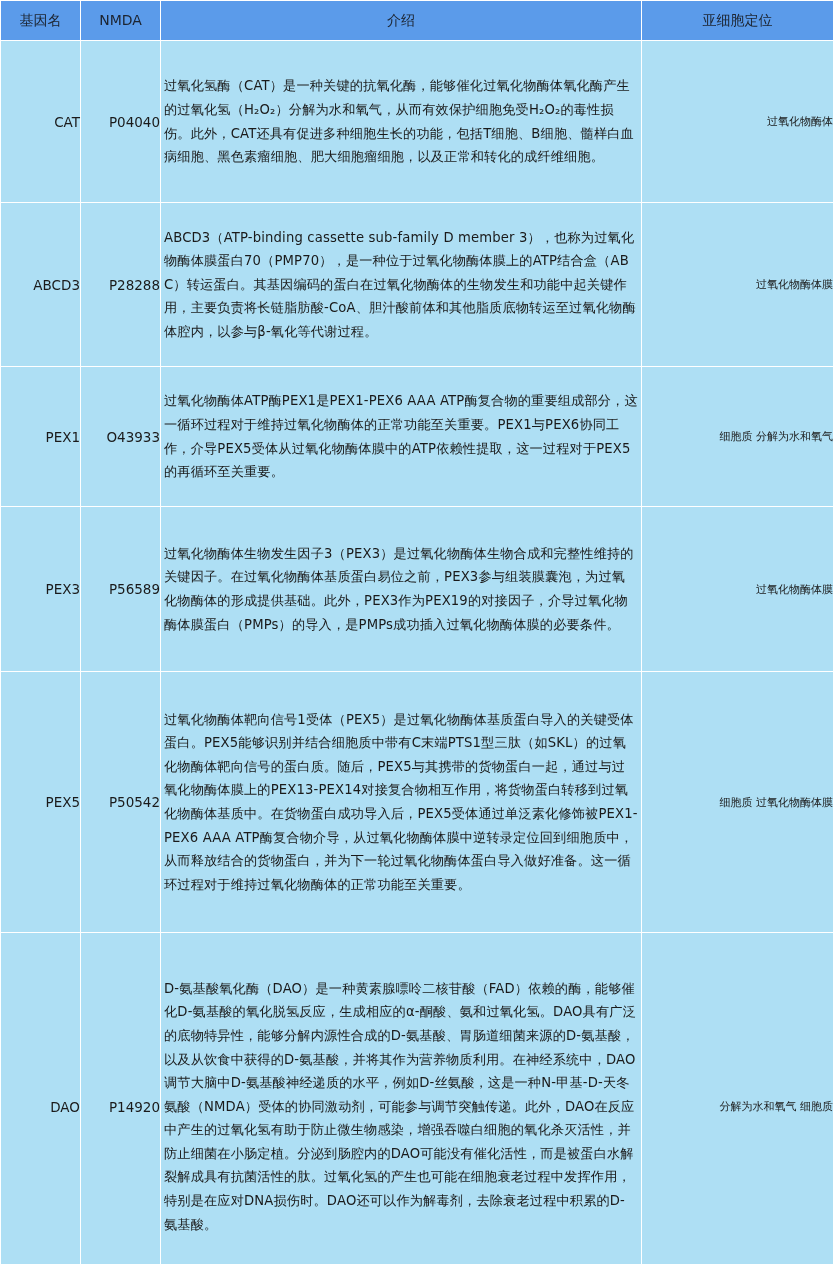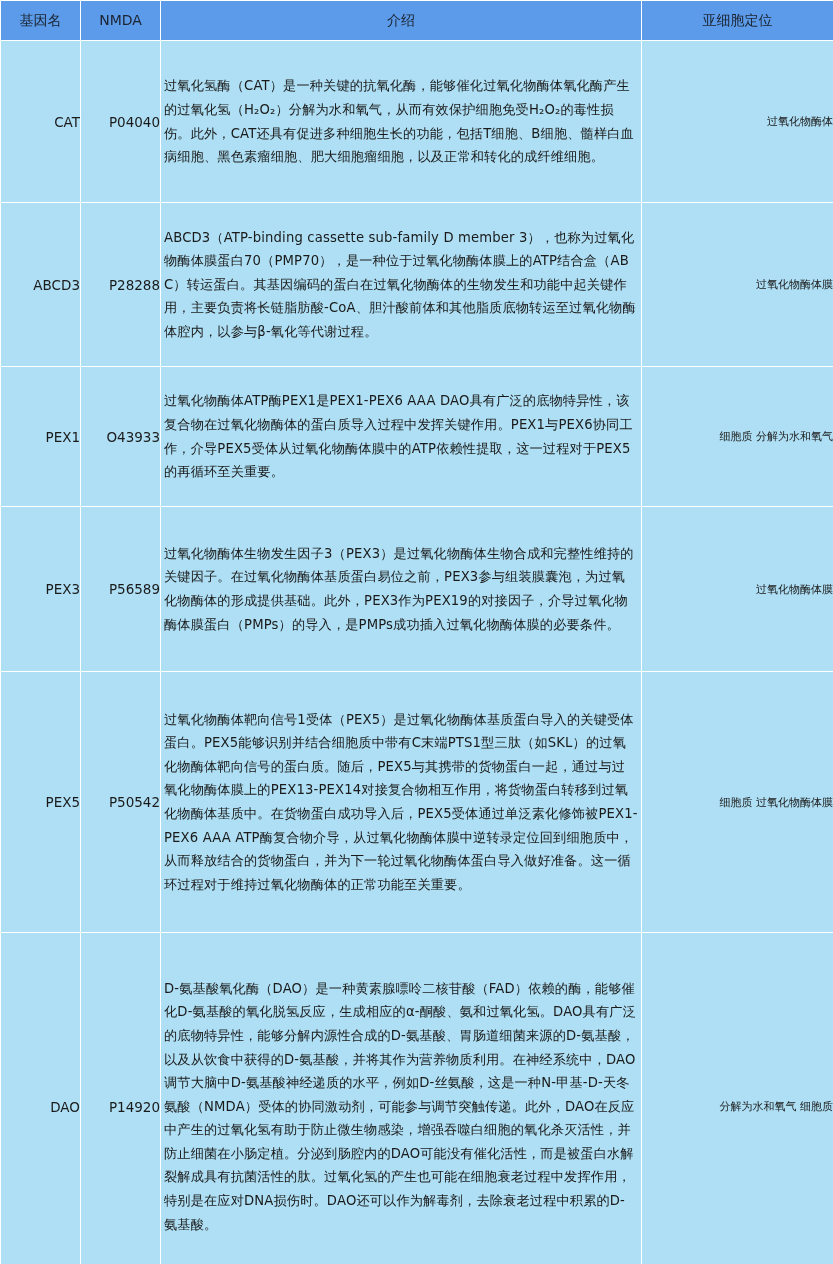--- a/index.html
+++ b/index.html
@@ -84,21 +84,21 @@
     </tr>
     <tr style="height:164px;">
       <td>ABCD3</td>
       <td>P28288</td>
       <td class="intro">ABCD3（ATP-binding cassette sub-family D member 3），也称为过氧化物酶体膜蛋白70（PMP70），是一种位于过氧化物酶体膜上的ATP结合盒（ABC）转运蛋白。其基因编码的蛋白在过氧化物酶体的生物发生和功能中起关键作用，主要负责将长链脂肪酸-CoA、胆汁酸前体和其他脂质底物转运至过氧化物酶体腔内，以参与β-氧化等代谢过程。</td>
       <td class="loc">过氧化物酶体膜</td>
     </tr>
     <tr style="height:140px;">
       <td>PEX1</td>
       <td>O43933</td>
-      <td class="intro">过氧化物酶体ATP酶PEX1是PEX1-PEX6 AAA DAO具有广泛的底物特异性，该复合物在过氧化物酶体的蛋白质导入过程中发挥关键作用。PEX1与PEX6协同工作，介导PEX5受体从过氧化物酶体膜中的ATP依赖性提取，这一过程对于PEX5的再循环至关重要。</td>
+      <td class="intro">过氧化物酶体ATP酶PEX1是PEX1-PEX6 AAA ATP酶复合物的重要组成部分，这一循环过程对于维持过氧化物酶体的正常功能至关重要。PEX1与PEX6协同工作，介导PEX5受体从过氧化物酶体膜中的ATP依赖性提取，这一过程对于PEX5的再循环至关重要。</td>
       <td class="loc">细胞质 分解为水和氧气</td>
     </tr>
     <tr style="height:165px;">
       <td>PEX3</td>
       <td>P56589</td>
       <td class="intro">过氧化物酶体生物发生因子3（PEX3）是过氧化物酶体生物合成和完整性维持的关键因子。在过氧化物酶体基质蛋白易位之前，PEX3参与组装膜囊泡，为过氧化物酶体的形成提供基础。此外，PEX3作为PEX19的对接因子，介导过氧化物酶体膜蛋白（PMPs）的导入，是PMPs成功插入过氧化物酶体膜的必要条件。</td>
       <td class="loc">过氧化物酶体膜</td>
     </tr>
     <tr style="height:261px;">
       <td>PEX5</td>

